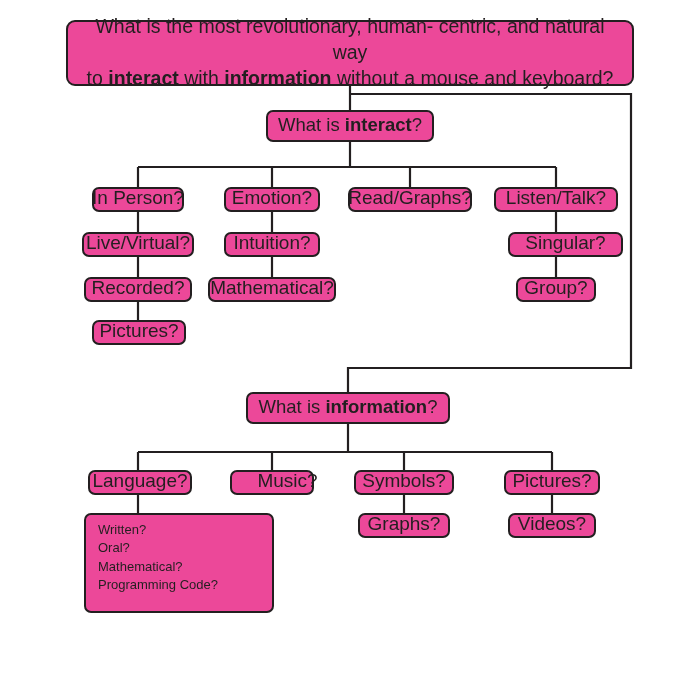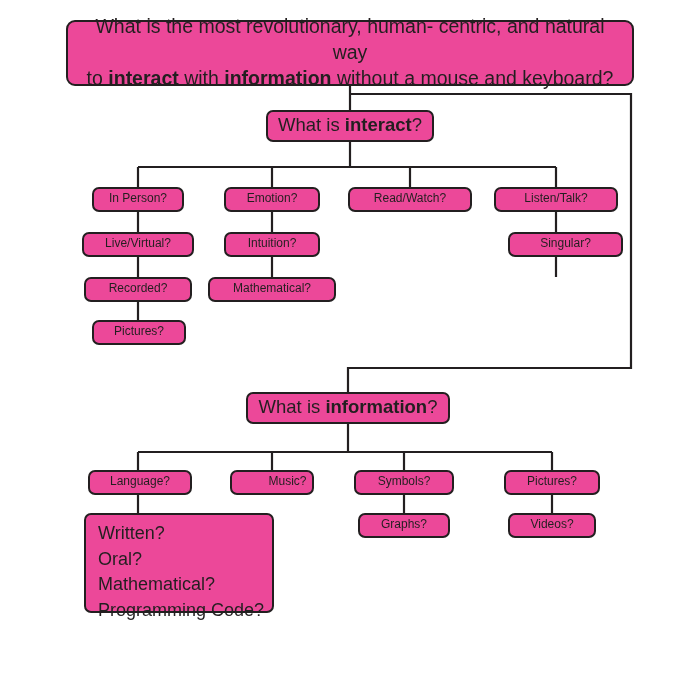--- a/index.html
+++ b/index.html
@@ -46,27 +46,27 @@
     font-size: 19.5px;
     padding: 6px 12px 8px 12px;
     line-height: 1.34;
     white-space: normal;
   }
   .node-q {
     font-size: 18.5px;
     padding: 2px 11px 4px 11px;
   }
   .node-lvl3 {
-    font-size: 12px;
+    font-size: 19px;
     padding: 1px 9px 3px 9px;
   }
   .node-list {
     display: block;
     text-align: left;
-    font-size: 18px;
+    font-size: 13px;
     padding: 6px 4px 8px 12px;
     white-space: normal;
   }
   .node-list .li {
     display: block;
     line-height: 1.42;
   }
   b { font-weight: 700; }
 </style>
 </head>
@@ -125,41 +125,44 @@
     <span><span>What is </span><b>interact</b><span>?</span></span>
   </div>
 
   <div class="node node-lvl3" style="left:92px; top:187px; width:92px; height:25px;">
     <span>In Person?</span>
   </div>
   <div class="node node-lvl3" style="left:224px; top:187px; width:96px; height:25px;">
     <span>Emotion?</span>
   </div>
   <div class="node node-lvl3" style="left:348px; top:187px; width:124px; height:25px;">
-    <span>Read/Watch?</span>
+    <span>Read/Graphs?</span>
   </div>
   <div class="node node-lvl3" style="left:494px; top:187px; width:124px; height:25px;">
     <span>Listen/Talk?</span>
   </div>
 
   <div class="node node-lvl3" style="left:82px; top:232px; width:112px; height:25px;">
     <span>Live/Virtual?</span>
   </div>
   <div class="node node-lvl3" style="left:224px; top:232px; width:96px; height:25px;">
     <span>Intuition?</span>
   </div>
   <div class="node node-lvl3" style="left:508px; top:232px; width:115px; height:25px;">
     <span>Singular?</span>
   </div>
 
   <div class="node node-lvl3" style="left:84px; top:277px; width:108px; height:25px;">
     <span>Recorded?</span>
   </div>
   <div class="node node-lvl3" style="left:208px; top:277px; width:128px; height:25px;">
     <span>Mathematical?</span>
+  </div>
+  <div class="node node-lvl3" style="left:516px; top:277px; width:80px; height:25px;">
+    <span>Group?</span>
   </div>
 
   <div class="node node-lvl3" style="left:92px; top:320px; width:94px; height:25px;">
     <span>Pictures?</span>
   </div>
 
   <div class="node node-q" style="left:246px; top:392px; width:204px; height:32px;">
     <span><span>What is </span><b>information</b><span>?</span></span>
   </div>
 

